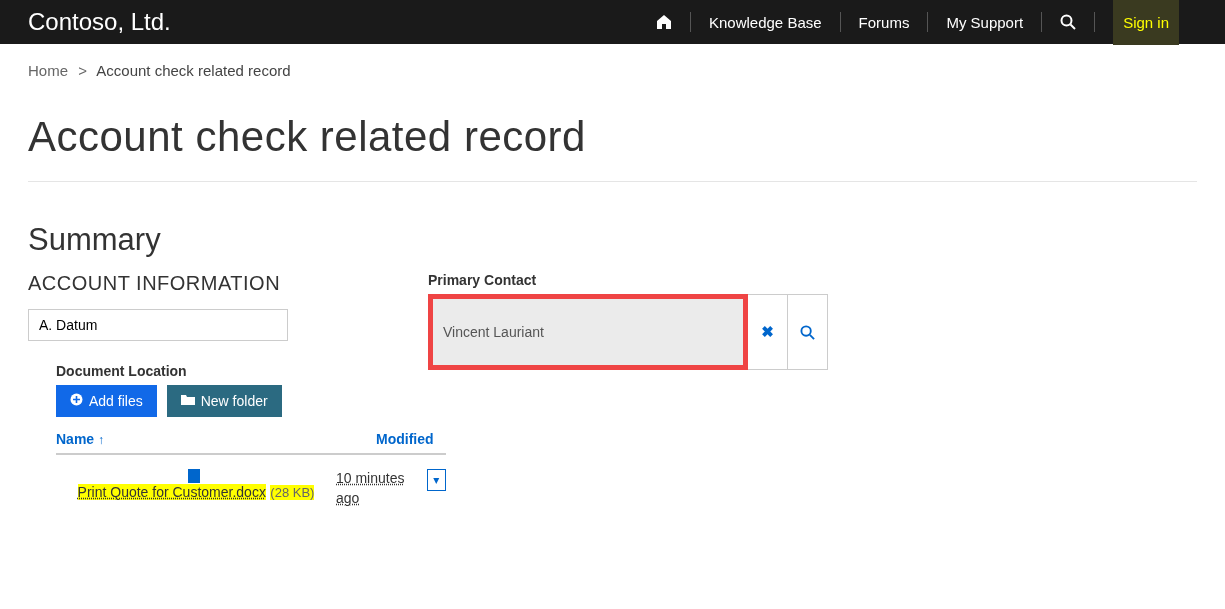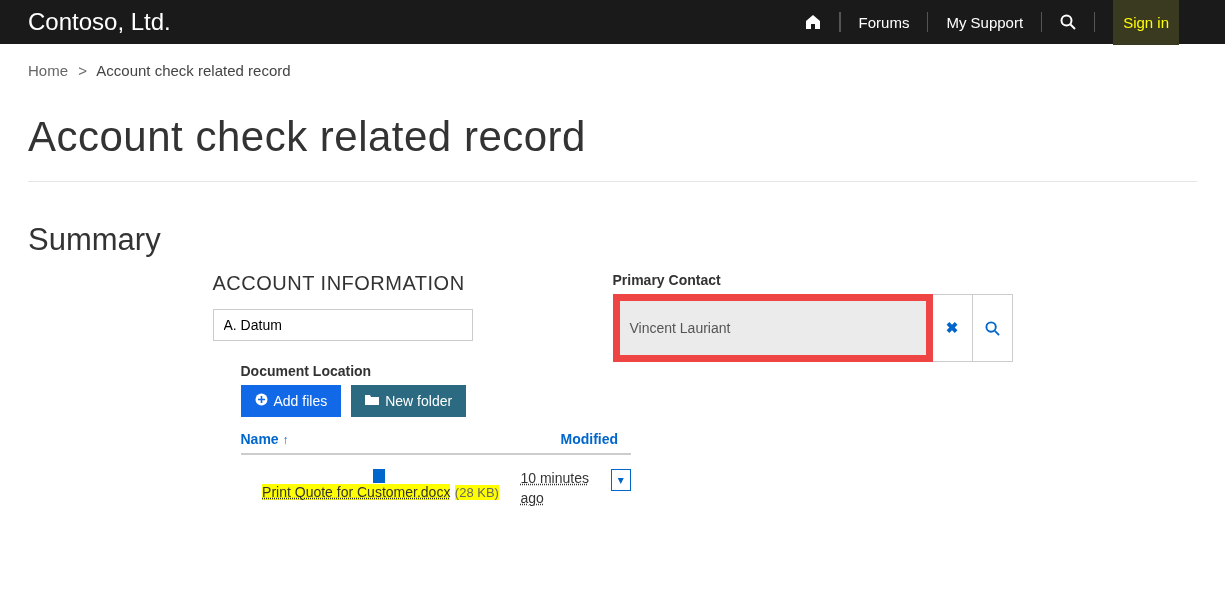--- a/index.html
+++ b/index.html
@@ -74,21 +74,20 @@
     .section-header {
       font-size: 31px;
       font-weight: 300;
       color: #333;
       margin-bottom: 14px;
     }
     
     .two-col {
       display: flex;
       gap: 60px;
-      justify-content: center;
     }
     .col-left { width: 340px; }
     .col-right { flex: 1; max-width: 400px; }
     
     .subheading {
       font-size: 20px;
       font-weight: 400;
       color: #333;
       margin-bottom: 14px;
       letter-spacing: 0.5px;
@@ -109,23 +108,23 @@
       font-size: 14px;
       border: 1px solid #ccc;
       margin-bottom: 22px;
     }
     
     .lookup-group {
       display: flex;
     }
     .lookup-display {
       flex: 1;
-      padding: 19px 10px;
-      font-size: 14px;
-      border: 7px solid #ef4444;
+      padding: 25px 10px;
+      font-size: 14px;
+      border: 5px solid #ef4444;
       background: #ebebeb;
       color: #555;
     }
     .lookup-btn {
       width: 40px;
       border: 1px solid #ccc;
       border-left: none;
       background: #fff;
       cursor: pointer;
       display: flex;
@@ -225,20 +224,21 @@
 
 <div class="header">
   <div class="brand">Contoso, Ltd.</div>
   <div class="nav">
     <div class="nav-item home-icon">
       <svg width="16" height="16" viewBox="0 0 16 16" fill="white">
           <path d="M8 1L1 7v8h5v-5h4v5h5V7L8 1z"></path>
         </svg>
     </div>
     <div class="nav-divider"></div>
+    <div class="nav-item">Knowledge Base</div>
     <div class="nav-divider"></div>
     <div class="nav-item">Forums</div>
     <div class="nav-divider"></div>
     <div class="nav-item">My Support</div>
     <div class="nav-divider"></div>
     <div class="nav-item search-icon-nav">
       <svg width="16" height="16" viewBox="0 0 16 16" fill="none" stroke="white" stroke-width="2">
           <circle cx="6.5" cy="6.5" r="5"></circle>
           <line x1="10.5" y1="10.5" x2="15" y2="15"></line>
         </svg>

